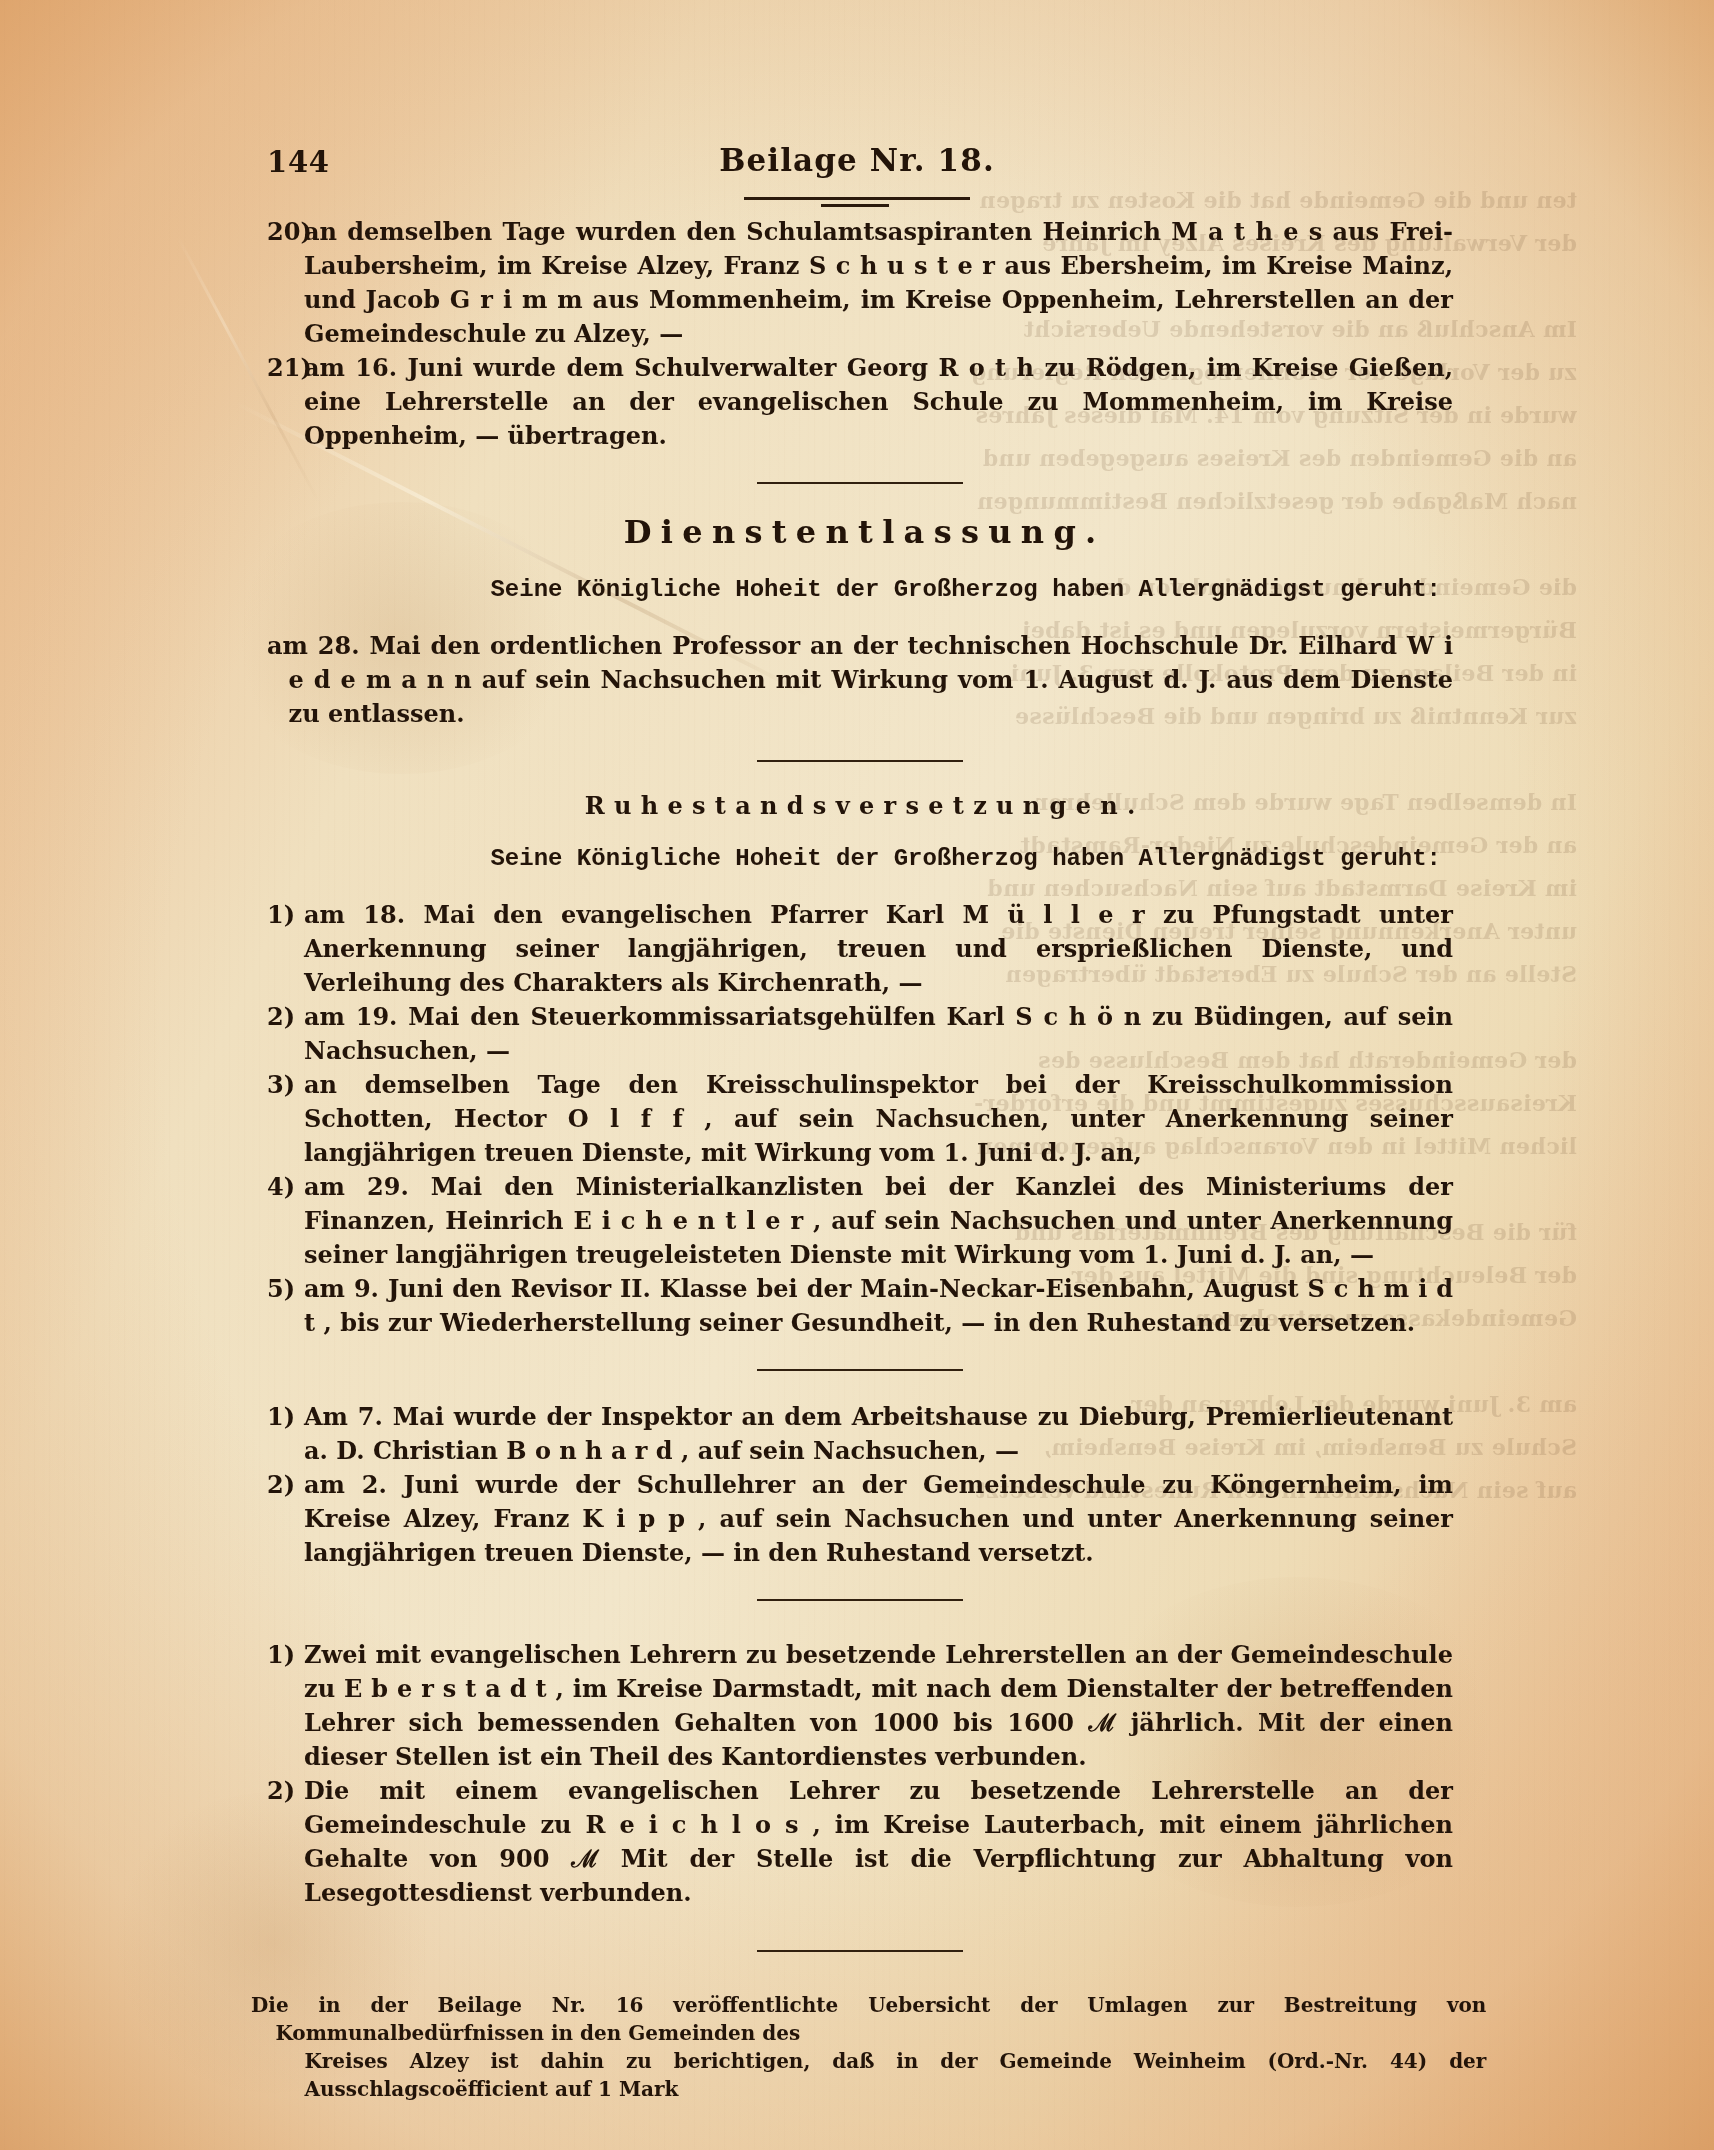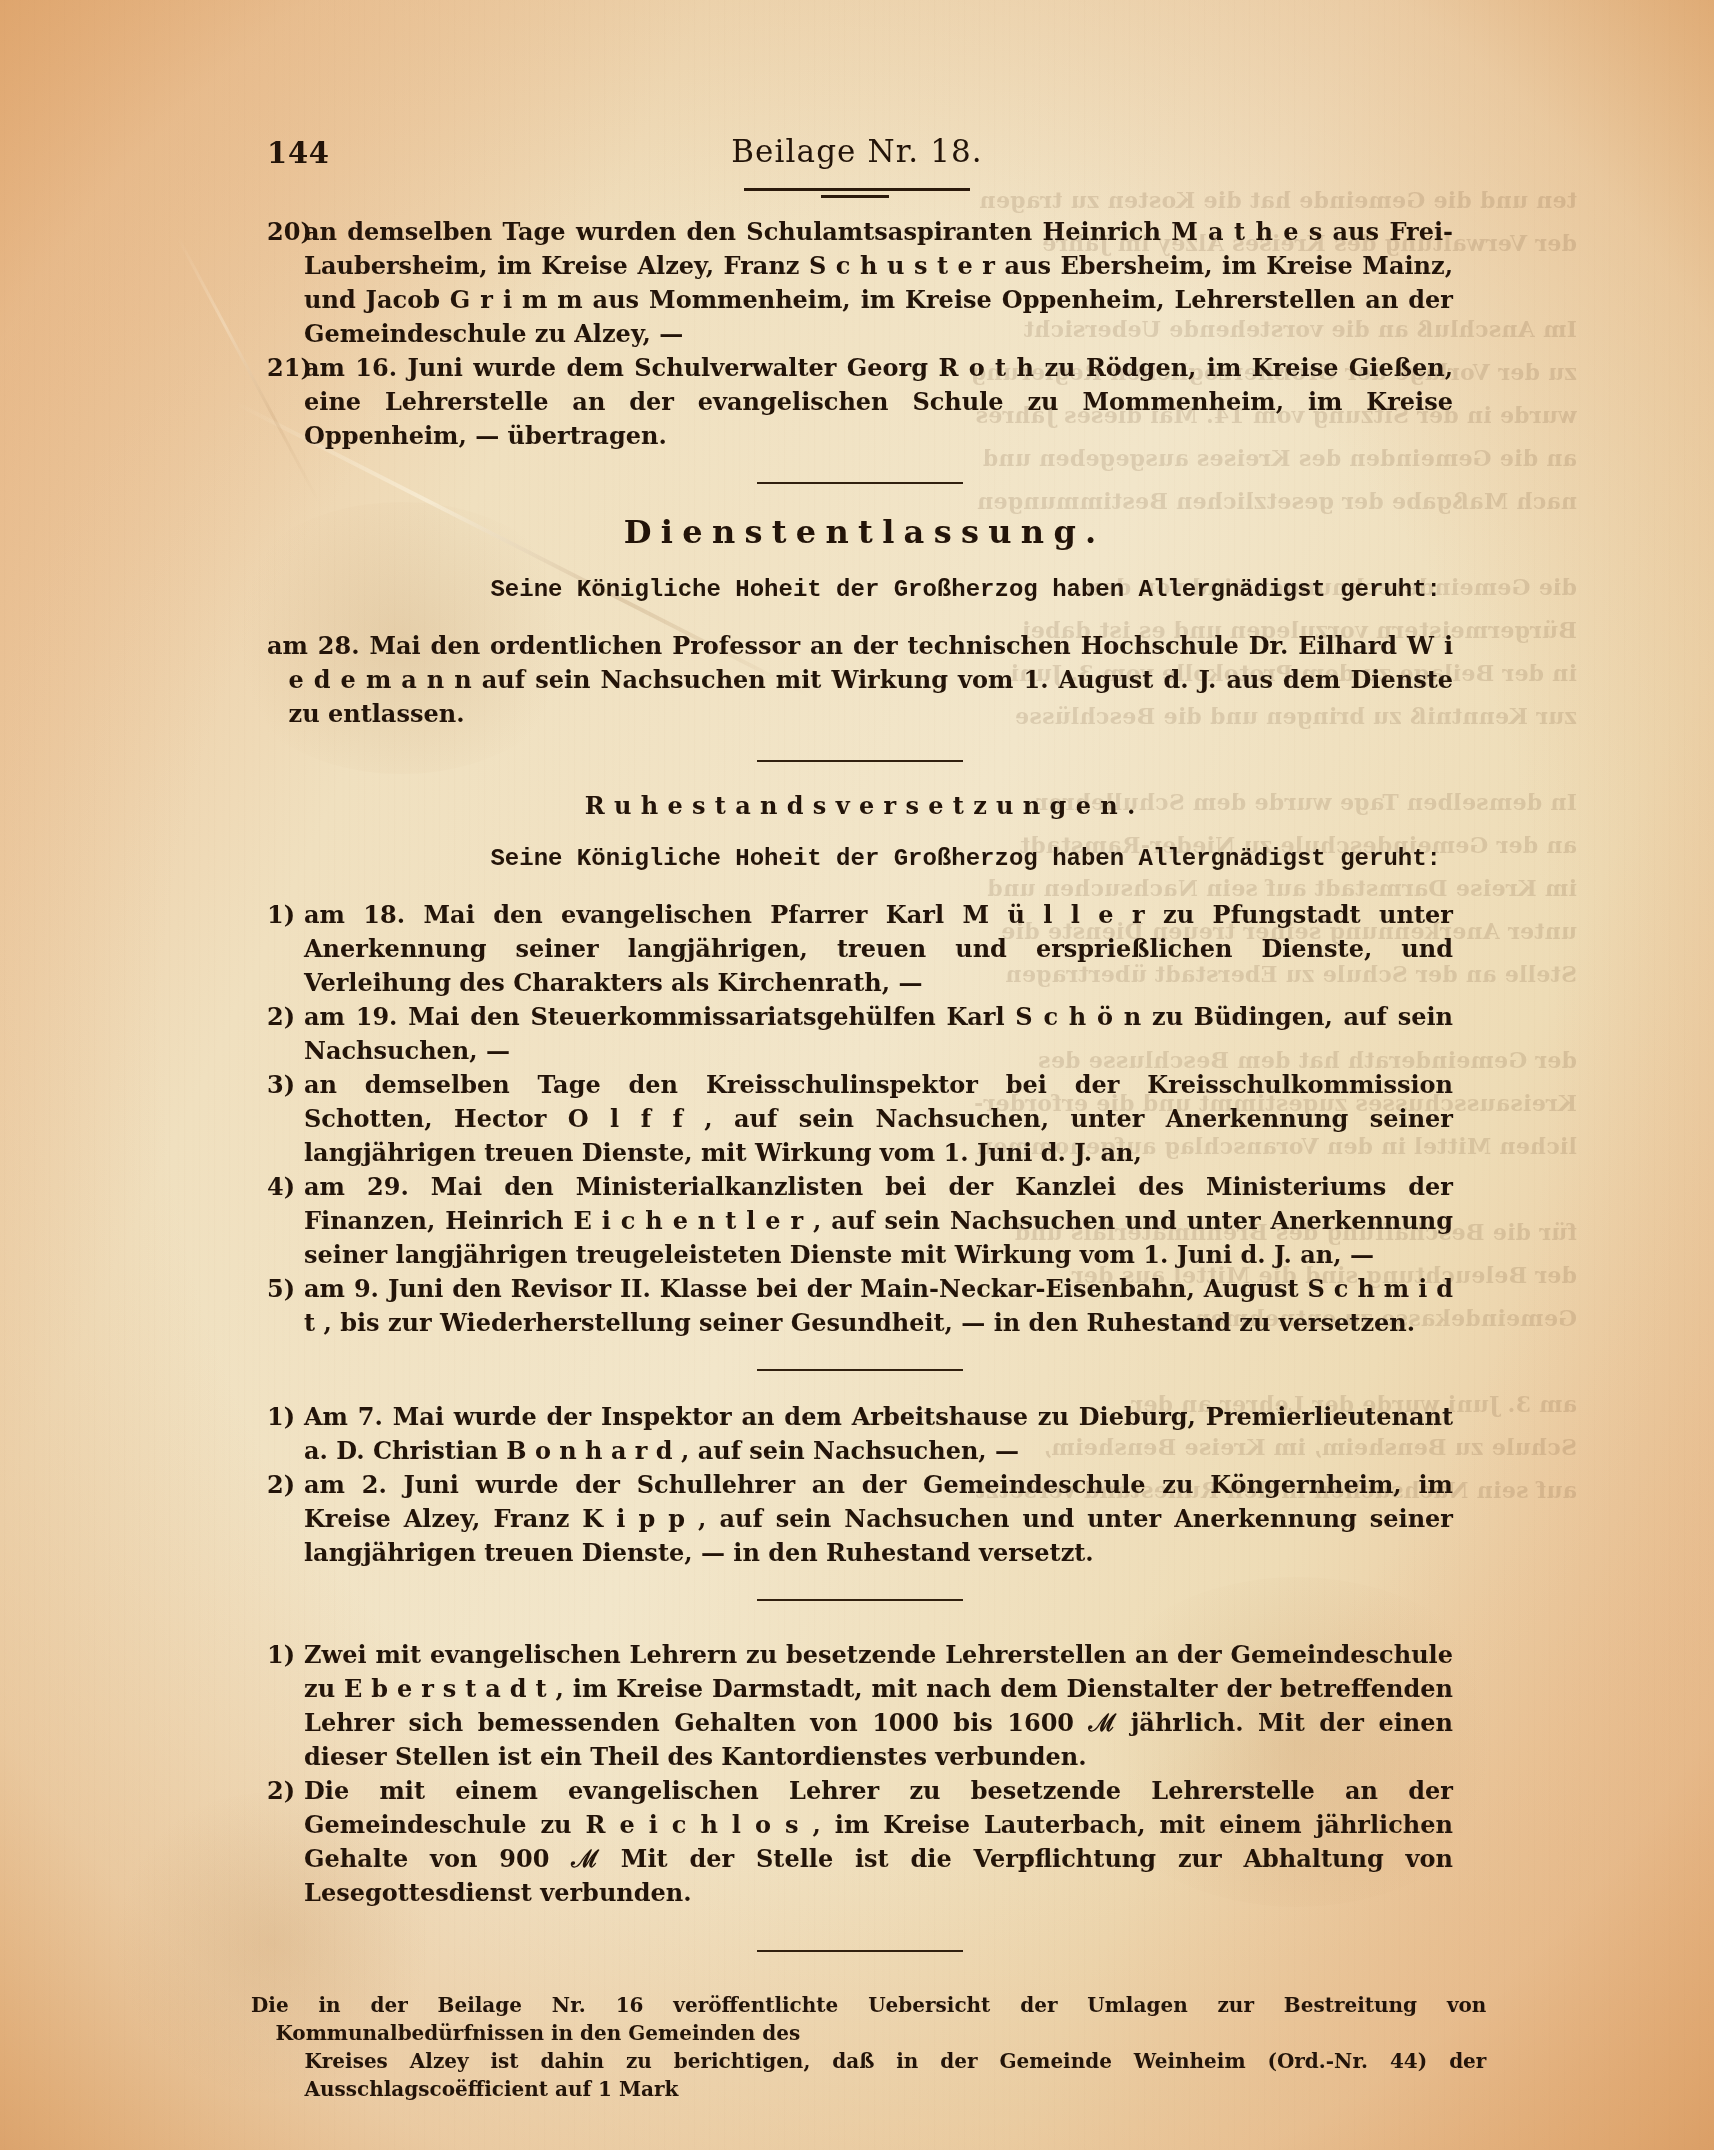--- a/index.html
+++ b/index.html
@@ -88,42 +88,42 @@
   .fr {
     
     font-family: "DejaVu Serif", "Liberation Serif", serif;
     font-weight: 700;
     -webkit-font-smoothing: none;
   }
 
   
   .hdr {
     position: absolute;
-    top: 136px;
+    top: 145px;
     left: 0;
     width: 100%;
     height: 50px;
   }
   .folio {
     position: absolute;
     left: 267px;
     top: 0;
     font-size: 29px;
     font-weight: 700;
     letter-spacing: 0.7px;
     font-family: "DejaVu Serif", "Liberation Serif", serif;
   }
   .running-title {
     position: absolute;
     left: 0;
     right: 0;
     top: -2.9px;
     text-align: center;
     font-size: 31px;
-    font-weight: 400;
+    font-weight: 700;
     letter-spacing: 1.1px;
   }
   .hdr-rule {
     position: absolute;
     left: 50%;
     transform: translateX(-50%);
     top: 52px;
     width: 226px;
     height: 0;
     border-top: 3.6px solid #2b1a0c;

